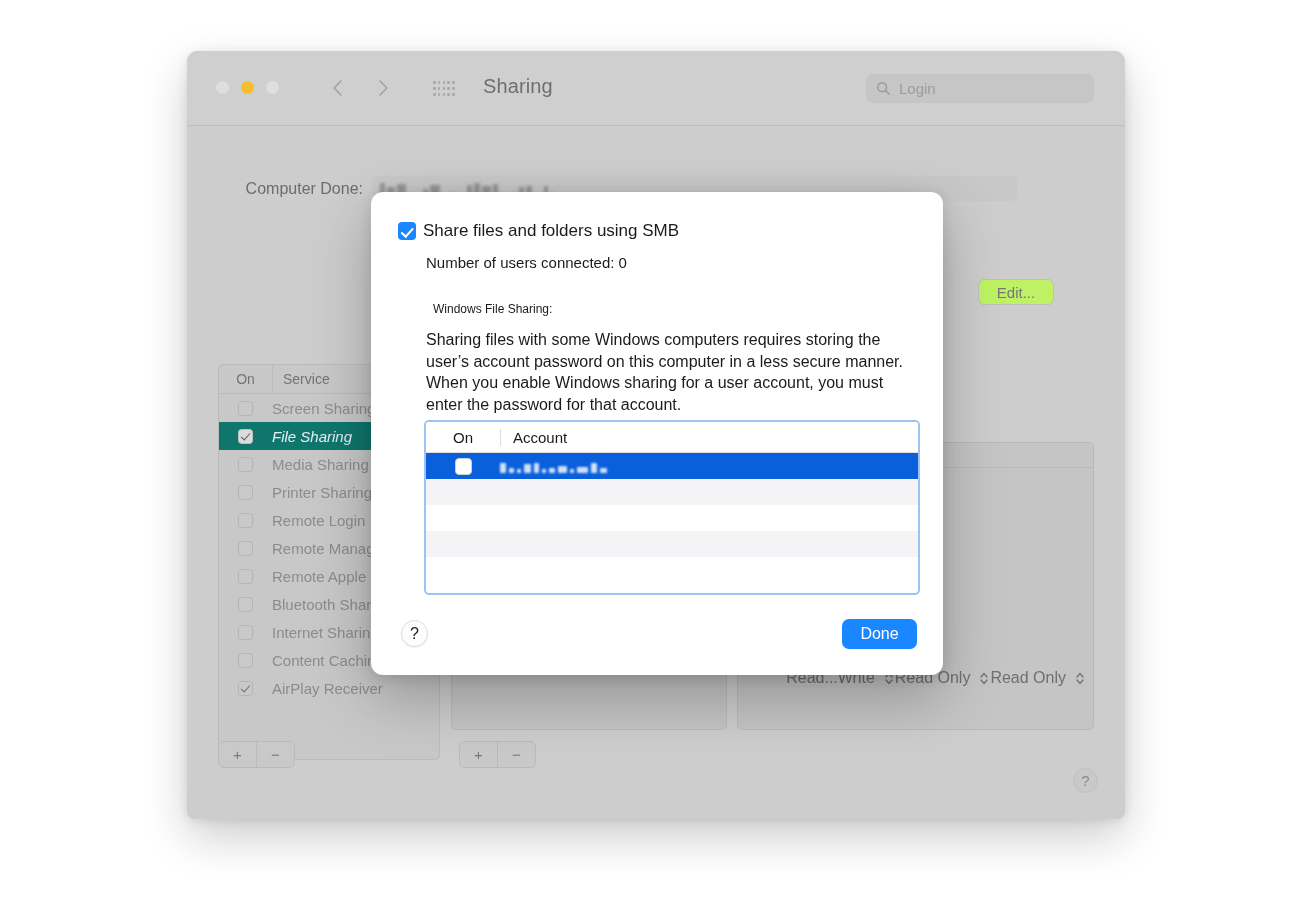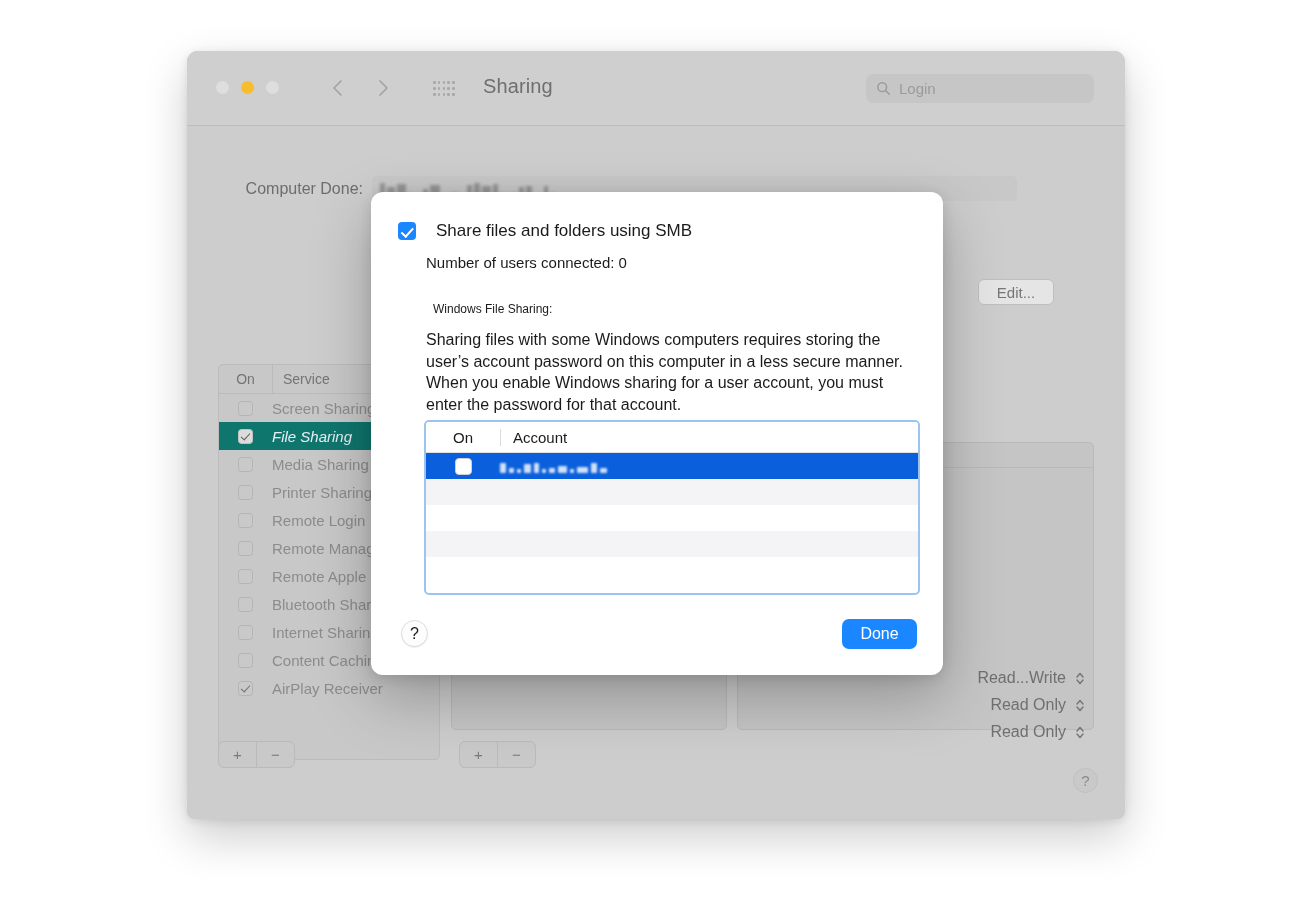--- a/index.html
+++ b/index.html
@@ -157,21 +157,21 @@
     border-radius: 1px;
   }
 
   .edit-btn {
     position: absolute;
     left: 791px;
     top: 153px;
     width: 76px;
     height: 26px;
     border-radius: 6px;
-    background: #e5e5e5;
+    background: #bef264;
     border: 1px solid #bfbfbf;
     color: #767676;
     font-size: 15px;
     display: flex;
     align-items: center;
     justify-content: center;
     box-sizing: border-box;
   }
 
   .content-area {
@@ -300,21 +300,21 @@
     display: flex;
     align-items: center;
     padding-left: 9px;
     border-bottom: 1px solid #b9b9b9;
   }
   .perm-list {
     position: absolute;
     right: 8px;
     top: 222px;
     display: flex;
-    flex-direction: column;
+    flex-direction: row;
     gap: 1px;
   }
   .perm-item {
     height: 26px;
     display: flex;
     align-items: center;
     justify-content: flex-end;
     gap: 9px;
     font-size: 16px;
     color: #6f6f6f;
@@ -377,21 +377,21 @@
     width: 100%;
     height: 100%;
   }
 
   .smb-row {
     position: absolute;
     left: 27px;
     top: 29px;
     display: flex;
     align-items: center;
-    gap: 20px;
+    gap: 7px;
   }
   .blue-check {
     width: 18px;
     height: 18px;
     border-radius: 4px;
     background: #1a86ff;
     position: relative;
     flex: none;
   }
   .blue-check::after {

